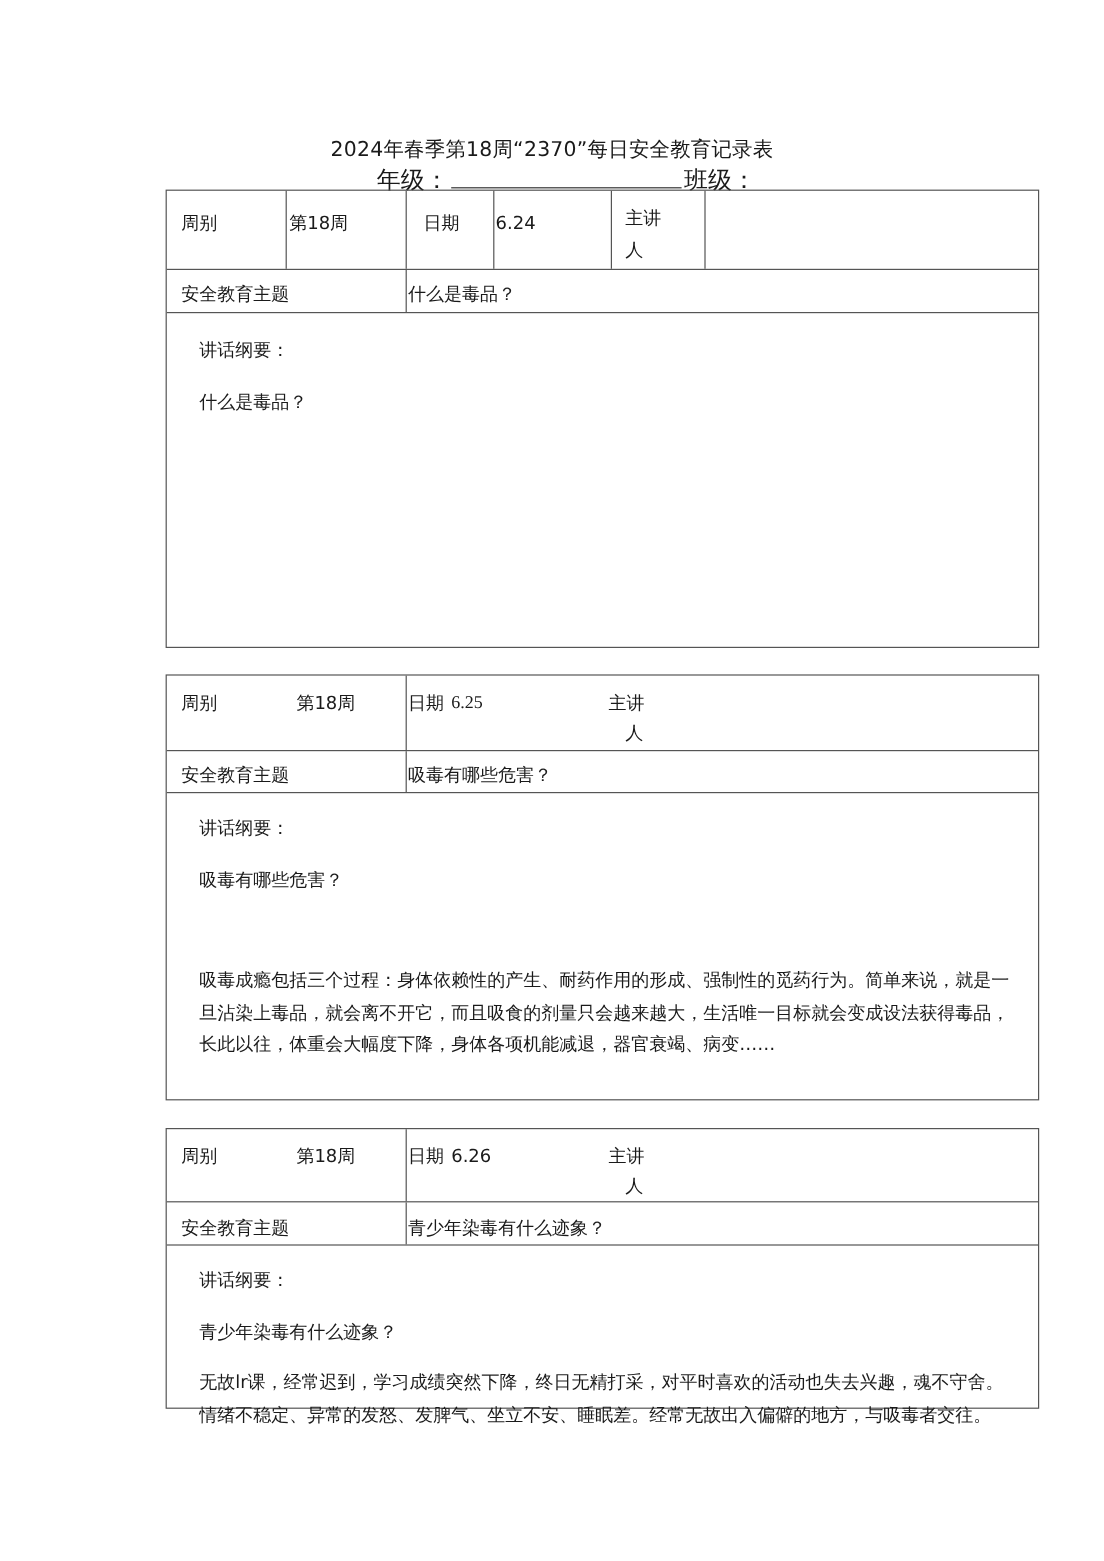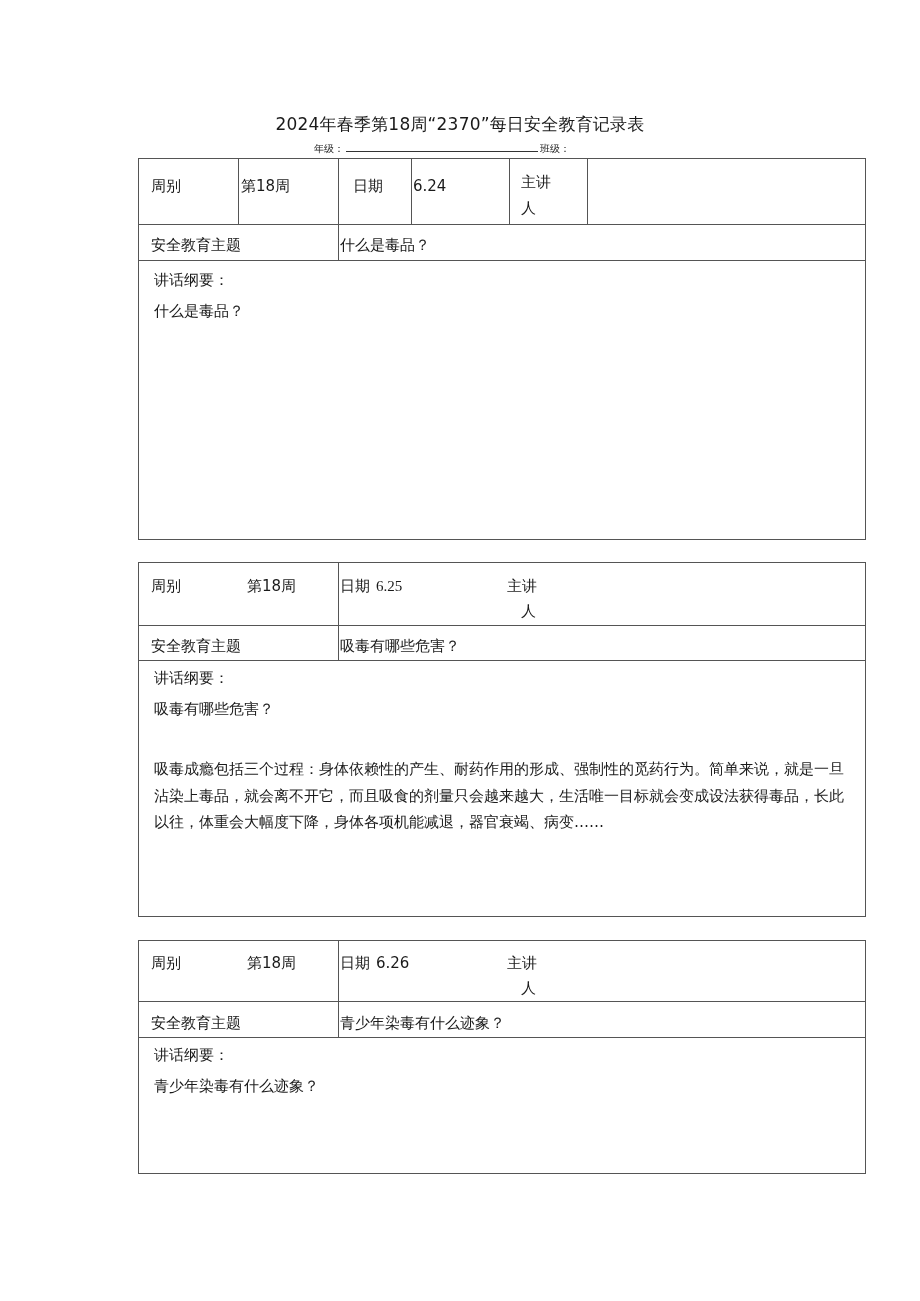--- a/index.html
+++ b/index.html
@@ -1,27 +1,27 @@
 <!DOCTYPE html>
 <html><head>
 <meta charset="utf-8">
 <style>
   html, body { margin:0; padding:0; background:#ffffff; }
   body { width:920px; height:1301px; position:relative; font-family:"DejaVu Sans", "Liberation Sans", sans-serif; color:#1a1a1a; overflow:hidden; }
   .title { position:absolute; top:113px; left:0; width:920px; text-align:center; font-size:17px; letter-spacing:0.2px; }
-  .subtitle { position:absolute; top:137px; left:314px; font-size:10px; white-space:nowrap; }
+  .subtitle { position:absolute; top:137px; left:314px; font-size:20px; white-space:nowrap; }
   .subtitle .blank { display:inline-block; width:192px; border-bottom:1px solid #333; height:14px; vertical-align:baseline; margin:0 2px; }
   .tbl { position:absolute; left:138px; width:728px; border:1px solid #555; box-sizing:border-box; }
   .row { position:relative; border-bottom:1px solid #555; box-sizing:border-box; }
   .row:last-child { border-bottom:none; }
   .cell { position:absolute; top:0; bottom:0; box-sizing:border-box; font-size:15px; line-height:26px; }
   .vl { border-left:1px solid #555; }
   .txt { position:absolute; white-space:nowrap; font-size:15px; }
   .body-text { position:absolute; left:11px; right:6px; top:4px; font-size:15px; line-height:26.5px; }
-  .body-text p { margin:4px; }
+  .body-text p { margin:16px; }
   .gap { height:26px; }
 </style>
 </head>
 <body>
 
 <div class="title">2024年春季第18周“2370”每日安全教育记录表</div>
 <div class="subtitle">
   <span>年级：</span><span class="blank"></span><span>班级：</span>
 </div>
 
@@ -113,15 +113,16 @@
       <span class="txt" style="left:12px;top:8px;">安全教育主题</span>
     </div>
     <div class="cell vl" style="left:199px;right:0;">
       <span class="txt" style="left:1px;top:8px;">青少年染毒有什么迹象？</span>
     </div>
   </div>
   <div class="row" style="height:135px;">
     <div class="body-text" style="top:0px;">
       <p>讲话纲要：</p>
       <p>青少年染毒有什么迹象？</p>
+      <p>无故lr课，经常迟到，学习成绩突然下降，终日无精打采，对平时喜欢的活动也失去兴趣，魂不守舍。情绪不稳定、异常的发怒、发脾气、坐立不安、睡眠差。经常无故出入偏僻的地方，与吸毒者交往。</p>
     </div>
   </div>
 </div>
 
 </body></html>

